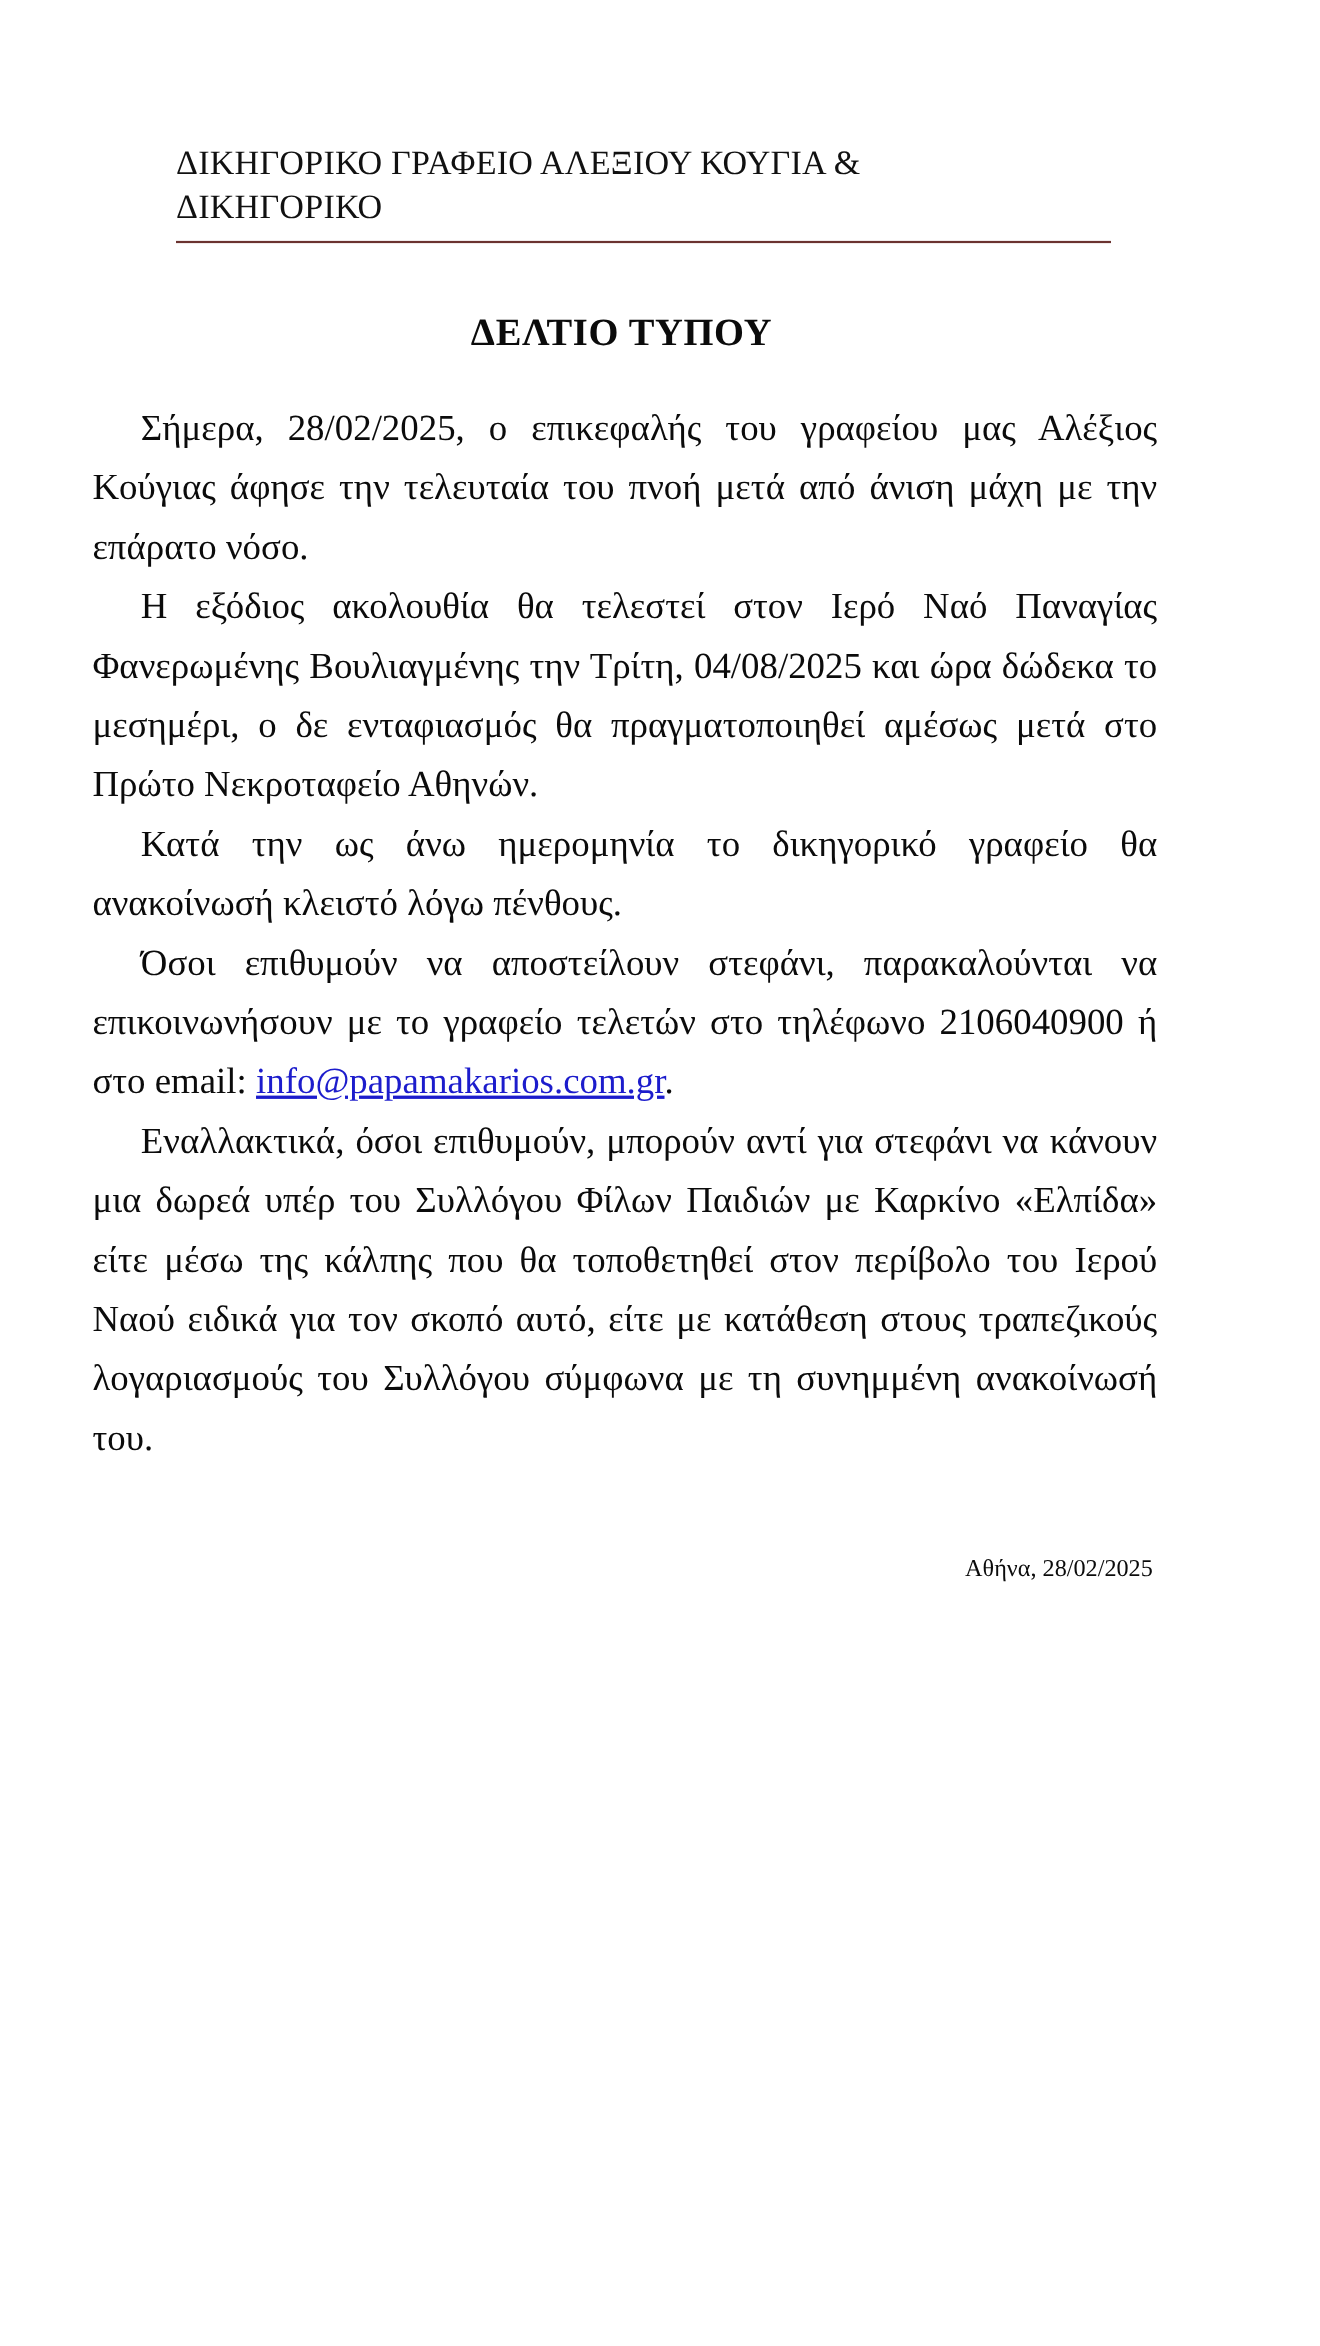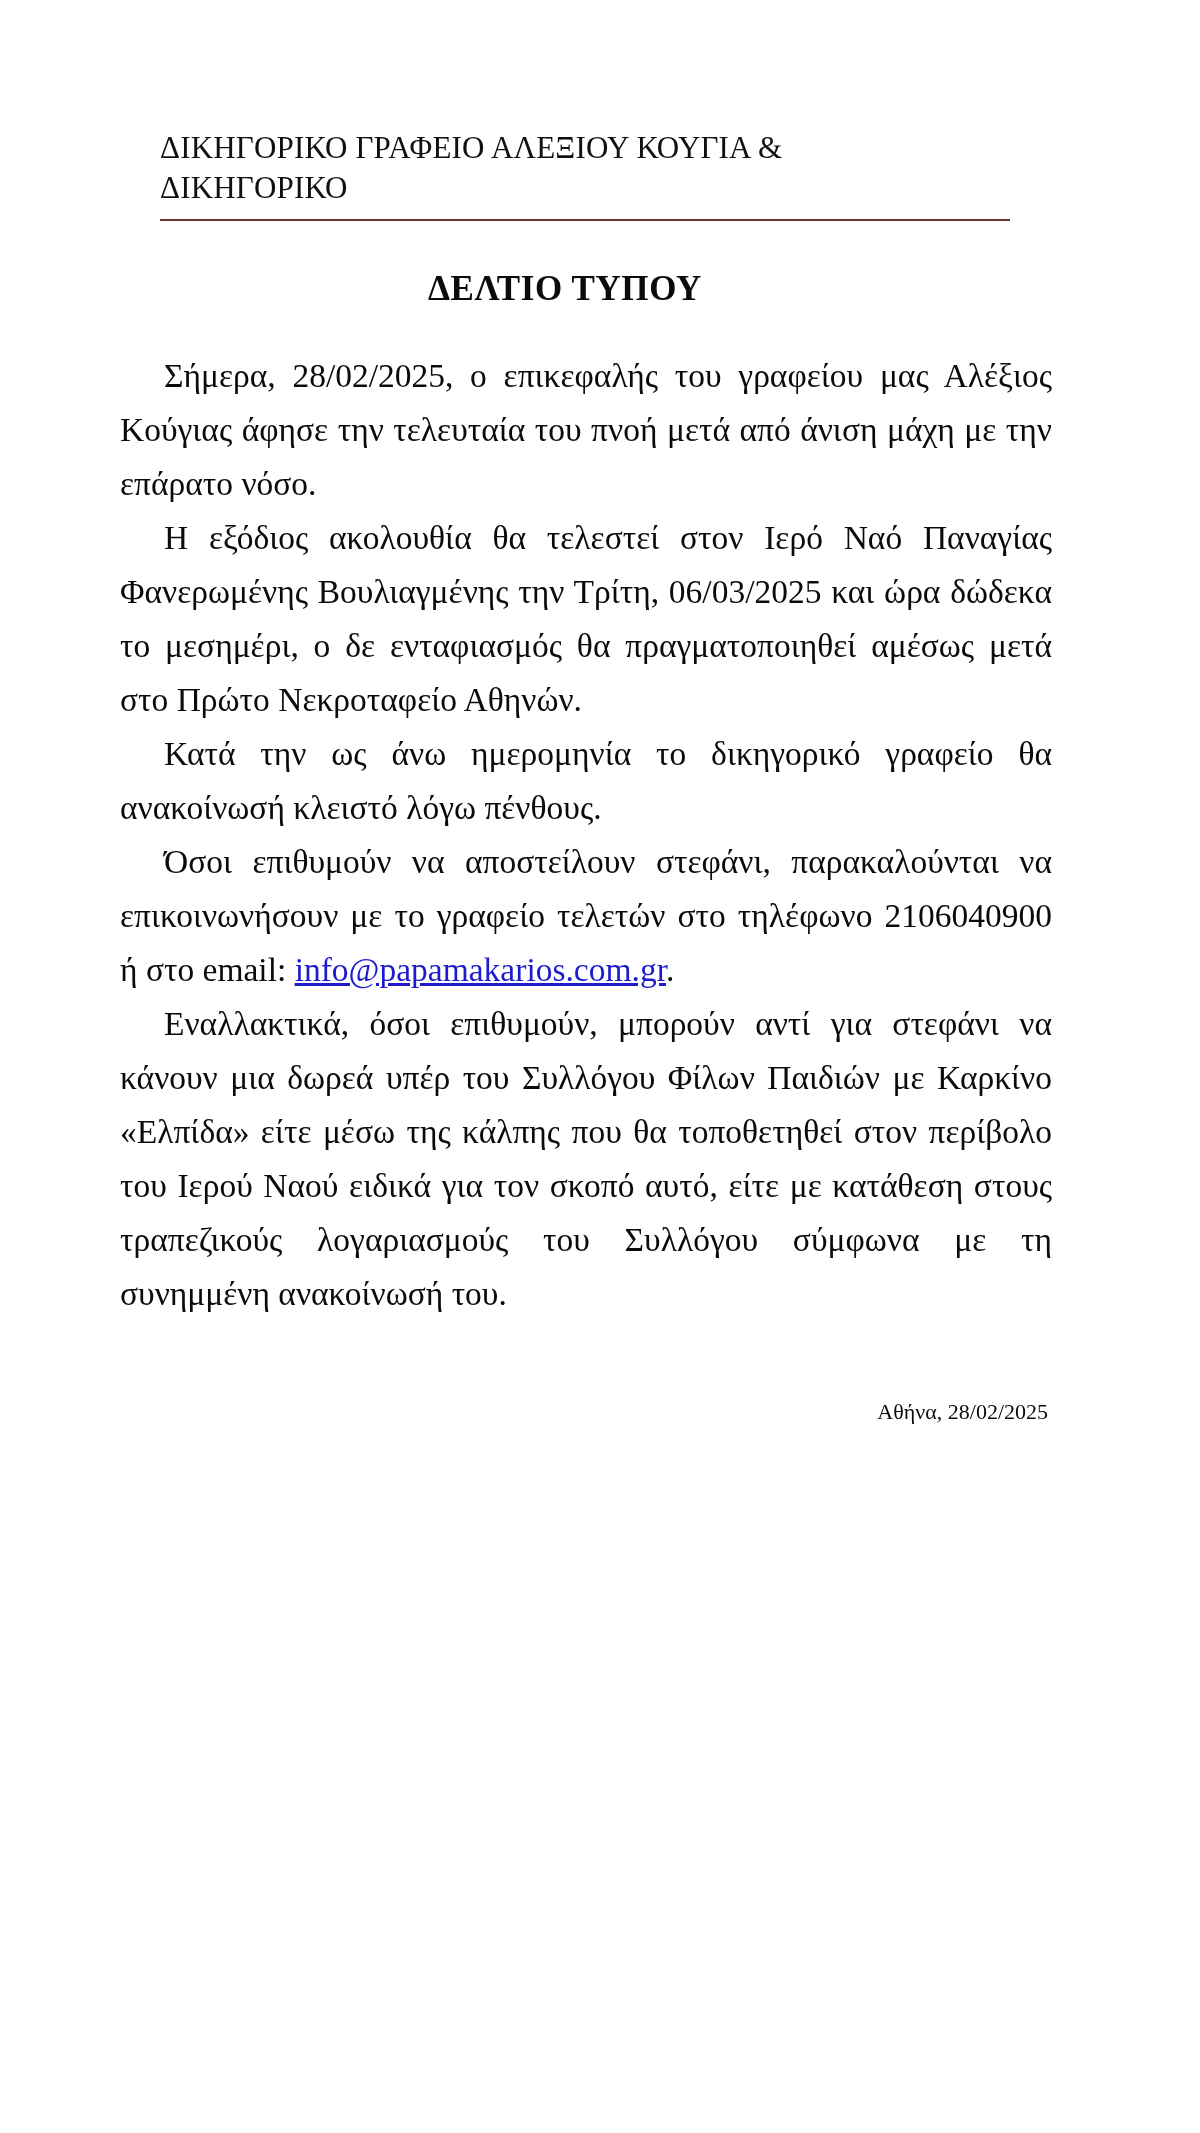--- a/index.html
+++ b/index.html
@@ -42,33 +42,33 @@
     margin-top: 10px;
     margin-left: 0px;
     margin-right: 40px;
     height: 2px;
     background: #6b3330;
     border: 0;
   }
 
   
   .doc-title {
-    margin-top: 48px;
+    margin-top: 62px;
     text-align: center;
     font-size: 35px;
     font-weight: bold;
     letter-spacing: 0.6px;
     color: #0b0b0b;
     padding-right: 70px;
   }
 
   
   .body-block {
     margin-top: 40px;
-    padding-left: 120px;
+    padding-left: 84px;
     padding-right: 148px;
   }
   .para {
     text-align: justify;
     text-justify: inter-word;
     font-size: 33.5px;
     line-height: 54px;
     text-indent: 44px;
     margin: 0;
     color: #0b0b0b;
@@ -101,21 +101,21 @@
     </div>
     <div class="letterhead-rule"></div>
   </header>
 
   <h1 class="doc-title">ΔΕΛΤΙΟ ΤΥΠΟΥ</h1>
 
   <main class="body-block">
 
     <p class="para">Σήμερα, 28/02/2025, ο επικεφαλής του γραφείου μας Αλέξιος Κούγιας άφησε την τελευταία του πνοή μετά από άνιση μάχη με την επάρατο νόσο.</p>
 
-    <p class="para">Η εξόδιος ακολουθία θα τελεστεί στον Ιερό Ναό Παναγίας Φανερωμένης Βουλιαγμένης την Τρίτη, 06/03/2025 και ώρα δώδεκα το μεσημέρι, ο δε ενταφιασμός θα πραγματοποιηθεί αμέσως μετά στο Πρώτο Νεκροταφείο Αθηνών.</p>
+    <p class="para">Η εξόδιος ακολουθία θα τελεστεί στον Ιερό Ναό Παναγίας Φανερωμένης Βουλιαγμένης την Τρίτη, 04/08/2025 και ώρα δώδεκα το μεσημέρι, ο δε ενταφιασμός θα πραγματοποιηθεί αμέσως μετά στο Πρώτο Νεκροταφείο Αθηνών.</p>
 
     <p class="para">Κατά την ως άνω ημερομηνία το δικηγορικό γραφείο θα ανακοίνωσή κλειστό λόγω πένθους.</p>
 
     <p class="para"><span>Όσοι επιθυμούν να αποστείλουν στεφάνι, παρακαλούνται να επικοινωνήσουν με το γραφείο τελετών στο τηλέφωνο 2106040900 ή στο email: </span><a class="email-link" href="#">info@papamakarios.com.gr</a><span>.</span></p>
 
     <p class="para">Εναλλακτικά, όσοι επιθυμούν, μπορούν αντί για στεφάνι να κάνουν μια δωρεά υπέρ του Συλλόγου Φίλων Παιδιών με Καρκίνο «Ελπίδα» είτε μέσω της κάλπης που θα τοποθετηθεί στον περίβολο του Ιερού Ναού ειδικά για τον σκοπό αυτό, είτε με κατάθεση στους τραπεζικούς λογαριασμούς του Συλλόγου σύμφωνα με τη συνημμένη ανακοίνωσή του.</p>
 
   </main>
 
   <footer class="closing">

